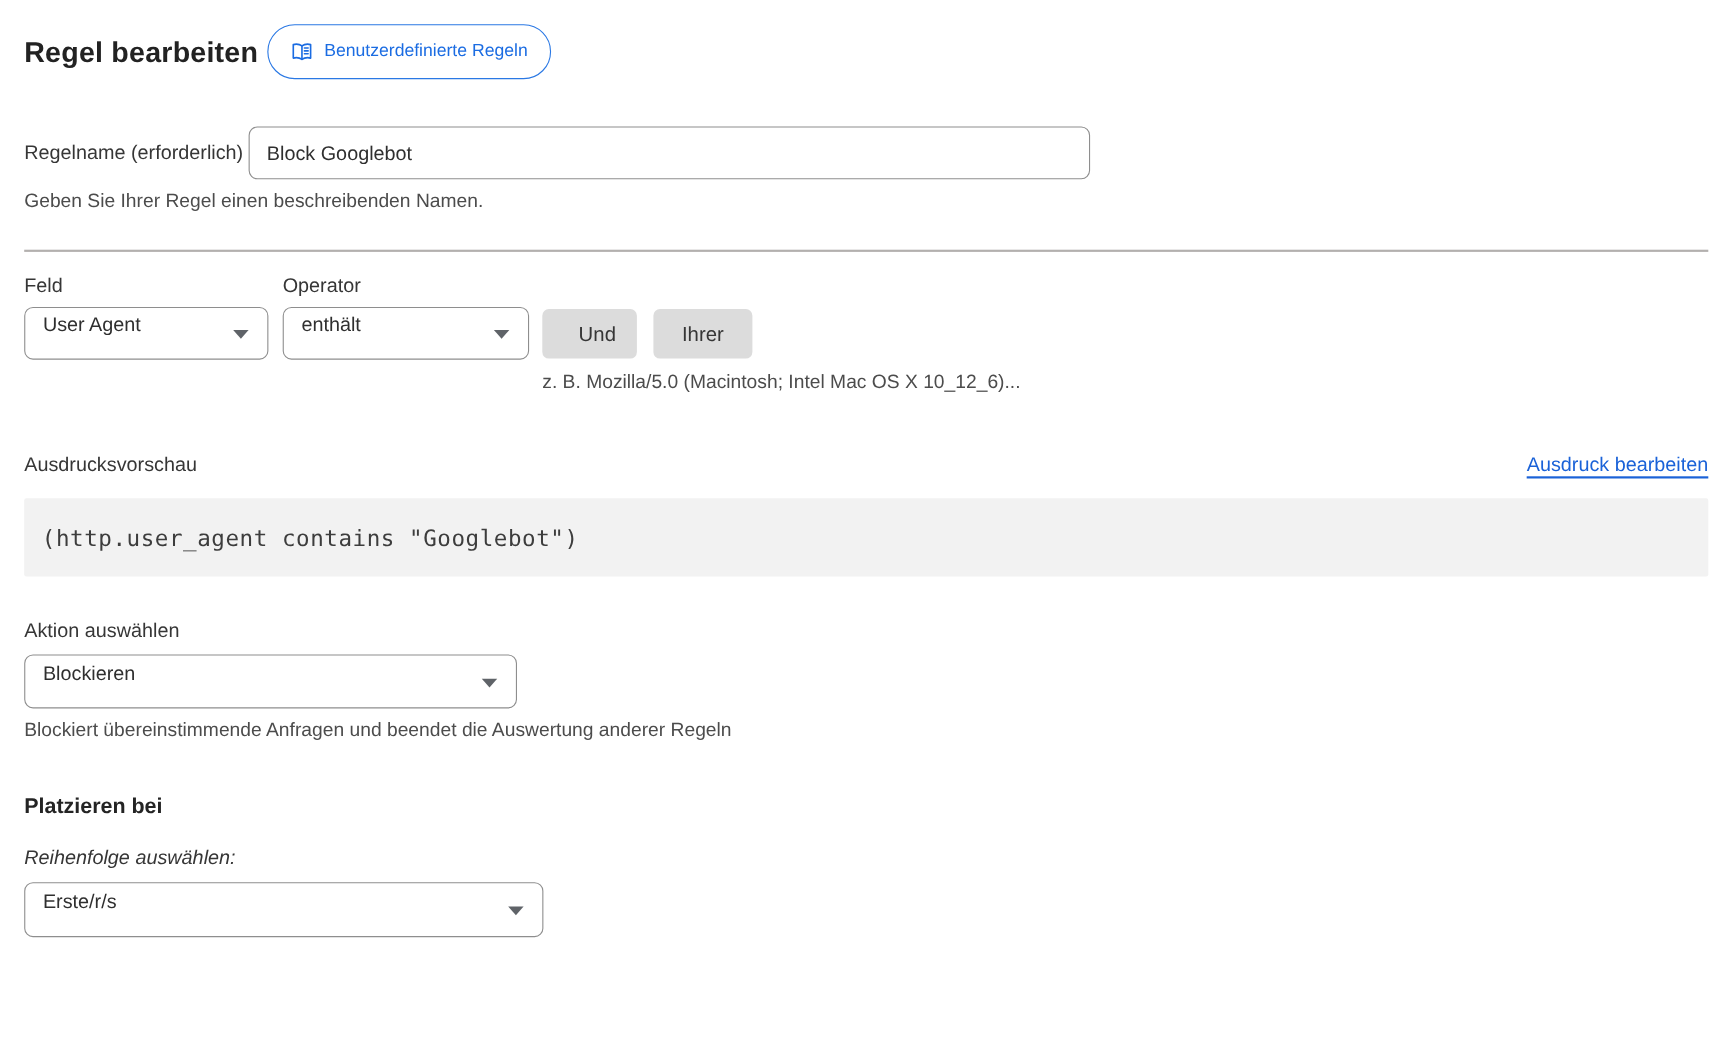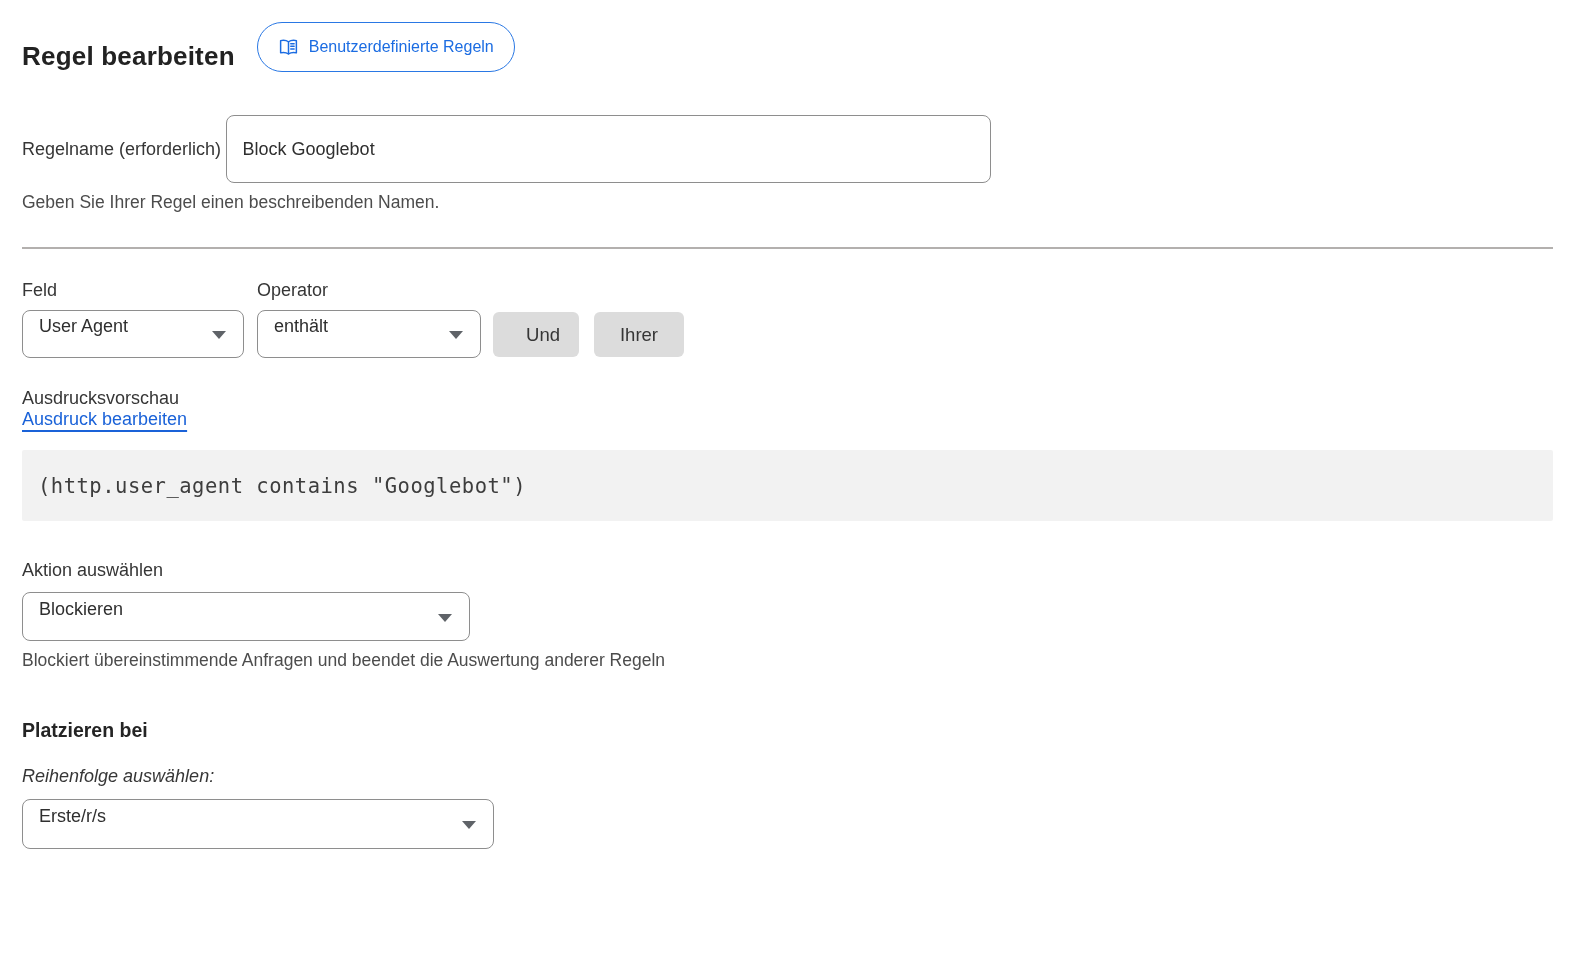--- a/index.html
+++ b/index.html
@@ -8,21 +8,21 @@
   body {
     width: 1570px;
     height: 956px;
     font-family: "Liberation Sans", "DejaVu Sans", sans-serif;
     color: #333;
     overflow: hidden;
   }
   .container { padding: 22px 17px 0 22px; }
 
   
-  .header-row { display: flex; align-items: flex-end; gap: 22px; }
+  .header-row { display: flex; align-items: center; gap: 8px; }
   .page-title {
     font-size: 26px;
     font-weight: 700;
     color: #222;
     letter-spacing: 0.2px;
   }
   .docs-pill {
     display: inline-flex;
     align-items: center;
     gap: 10px;
@@ -77,31 +77,31 @@
     top: 50%;
     margin-top: -3px;
     width: 0; height: 0;
     border-left: 7px solid transparent;
     border-right: 7px solid transparent;
     border-top: 8px solid #5f6368;
   }
 
   
   .rule-name-section { margin-top: 32px; }
-  .rule-name-section .text-input { width: 765px; margin-top: 11px; height: 68px; }
+  .rule-name-section .text-input { width: 765px; margin-top: 11px; height: 48px; }
   .rule-name-section .help-text { margin-top: 9px; }
 
   .divider {
     border: none;
     border-top: 2px solid #b3b0ae;
     margin-top: 34px;
   }
 
   
-  .condition-row { display: flex; align-items: flex-end; margin-top: 31px; }
+  .condition-row { display: flex; align-items: flex-end; margin-top: 20px; }
   .cond-col .field-label { display: block; margin-bottom: 9px; }
   .col-field { width: 222px; margin-right: 13px; }
   .col-operator { width: 224px; margin-right: 12px; }
   .col-value { flex: 1; margin-right: 13px; }
   .col-value .text-input { height: 48px; }
   .logic-btn {
     font-family: inherit;
     font-size: 18.5px;
     color: #363636;
     background: #dcdcdc;
@@ -113,22 +113,21 @@
   }
   .and-btn { width: 86px; margin-right: 15px; padding-left: 14px; }
   .or-btn { width: 90px; }
   .value-hint { margin-top: 10px; margin-left: 471px; }
 
   
   .expression-header {
     display: flex;
     justify-content: space-between;
     align-items: baseline;
-    margin-top: 30px;
-    flex-direction: column;
+    margin-top: 54px;
   }
   .edit-expression-link {
     font-size: 18px;
     color: #1a62d8;
     text-decoration: underline;
     text-underline-offset: 5px;
     text-decoration-thickness: 1.5px;
     cursor: pointer;
   }
   .code-box {
@@ -201,20 +200,21 @@
       <div class="select-box">
         <span>enthält</span>
         <span class="select-arrow"></span>
       </div>
     </div>
 
 
     <button class="logic-btn and-btn">Und</button>
     <button class="logic-btn or-btn">Ihrer</button>
   </div>
+  <div class="help-text value-hint">z. B. Mozilla/5.0 (Macintosh; Intel Mac OS X 10_12_6)...</div>
 
   <div class="expression-header">
     <span class="field-label">Ausdrucksvorschau</span>
     <a class="edit-expression-link">Ausdruck bearbeiten</a>
   </div>
   <div class="code-box">
     <code>(http.user_agent contains "Googlebot")</code>
   </div>
 
   <div class="action-section">

